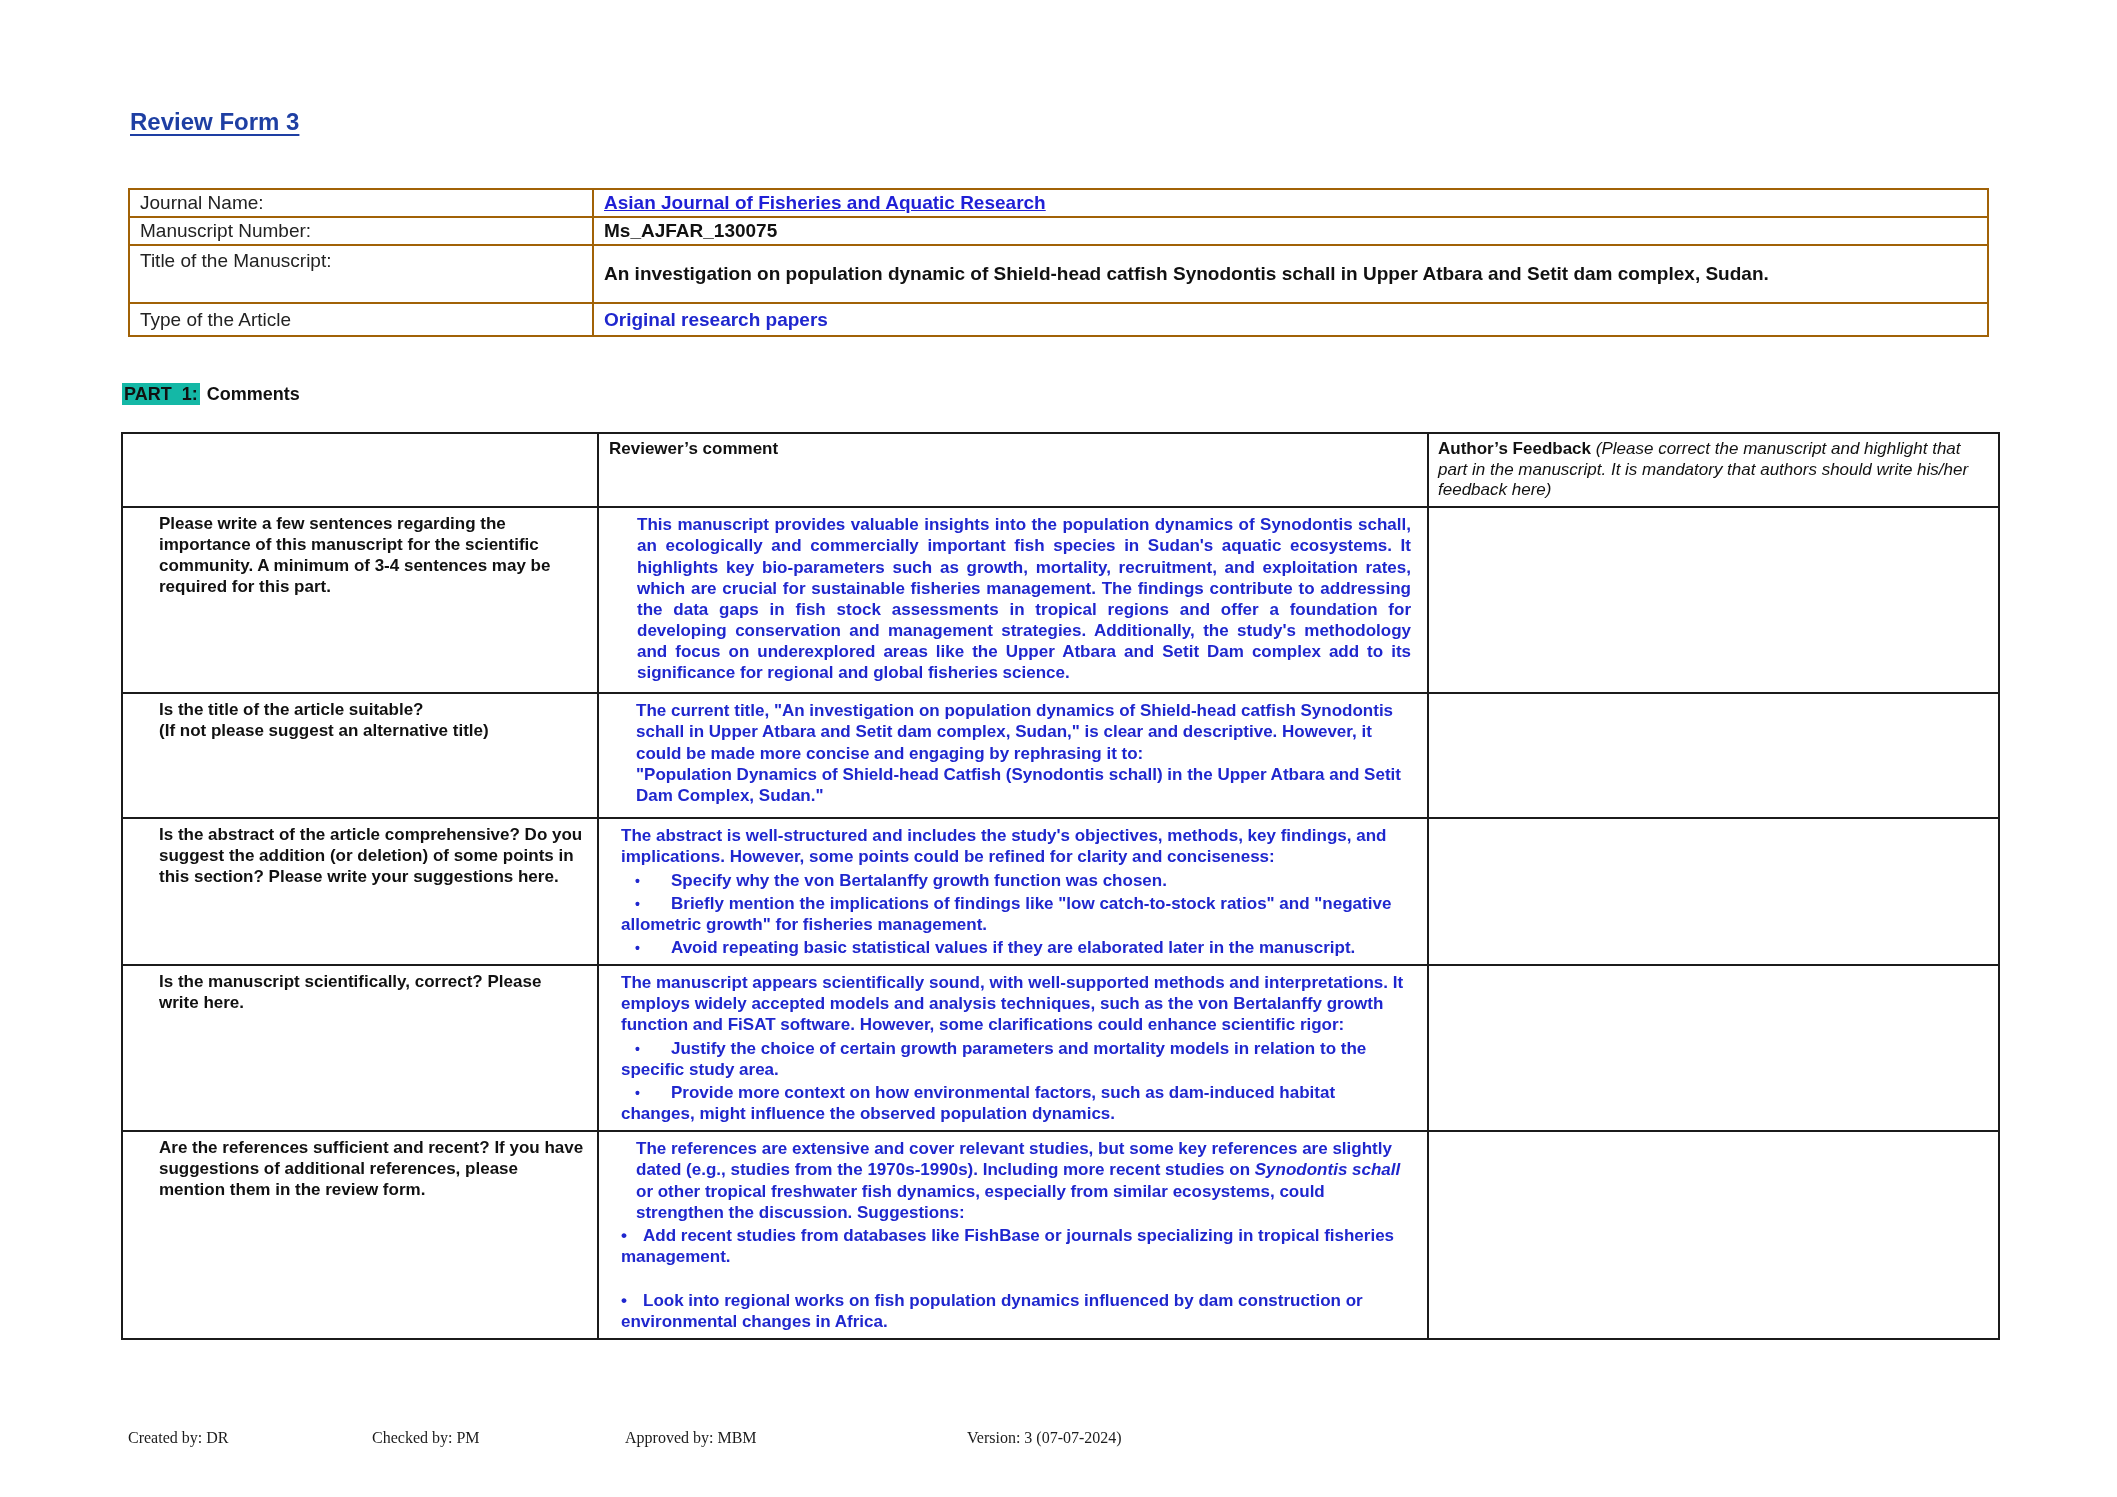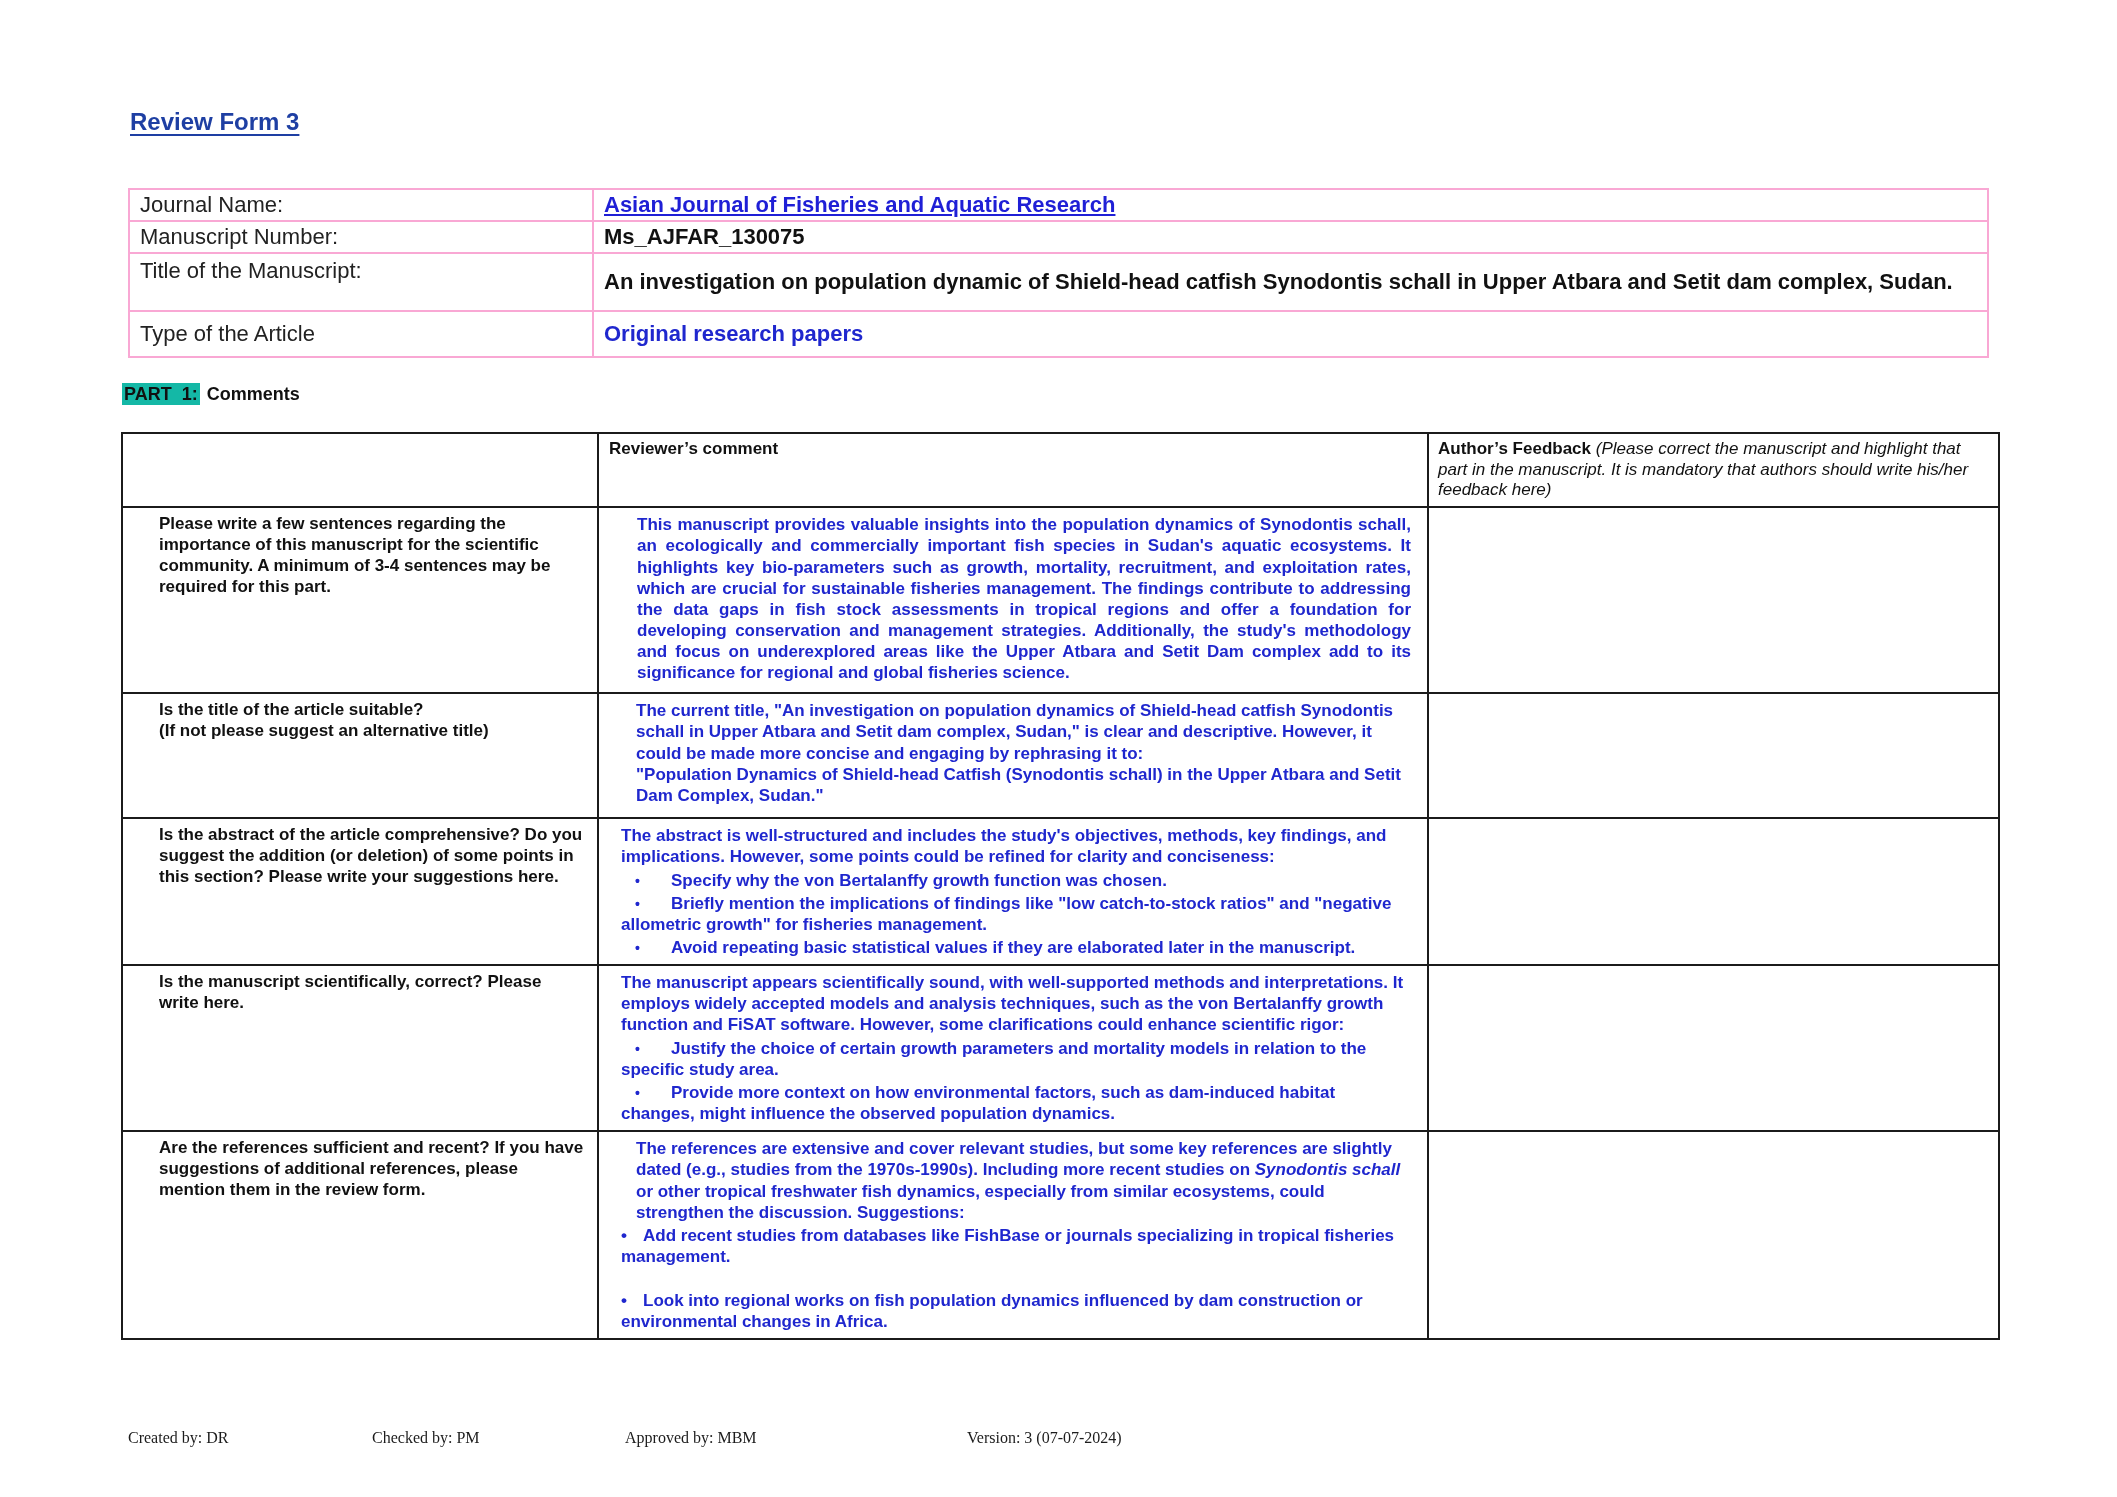--- a/index.html
+++ b/index.html
@@ -19,22 +19,22 @@
     color:#1e3fa3;
     text-decoration:underline;
     text-underline-offset:4px;
   }
   
   table { border-collapse:collapse; table-layout:fixed; }
   .meta-table {
     position:absolute; left:128px; top:188px; width:1861px;
   }
   .meta-table td {
-    border:2px solid #f9a8d4;
-    font-size:22px;
+    border:2px solid #a16207;
+    font-size:19px;
     padding:2px 10px;
     vertical-align:middle;
     overflow:hidden;
   }
   .meta-label { width:464px; color:#222; }
   .meta-label.vtop { vertical-align:top; padding-top:4px; }
   .meta-value { font-weight:bold; color:#111; }
   .blue { color:#1f27ce; }
   .journal-link {
     color:#1f1fd6; font-weight:bold;
@@ -100,21 +100,21 @@
       <td class="meta-value"><span class="journal-link">Asian Journal of Fisheries and Aquatic Research</span></td>
     </tr>
     <tr style="height:27px">
       <td class="meta-label">Manuscript Number:</td>
       <td class="meta-value">Ms_AJFAR_130075</td>
     </tr>
     <tr style="height:58px">
       <td class="meta-label vtop">Title of the Manuscript:</td>
       <td class="meta-value">An investigation on population dynamic of Shield-head catfish Synodontis schall in Upper Atbara and Setit dam complex, Sudan.</td>
     </tr>
-    <tr style="height:46px">
+    <tr style="height:33px">
       <td class="meta-label">Type of the Article</td>
       <td class="meta-value blue">Original research papers</td>
     </tr>
   </tbody>
     </table>
 
   <div class="part1">
     <span class="badge">PART&nbsp;&nbsp;1:</span><span class="part1-label">Comments</span>
   </div>
 

